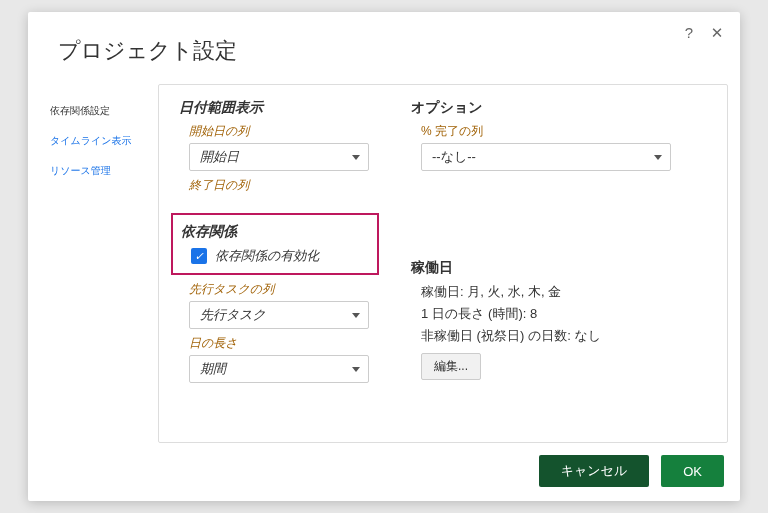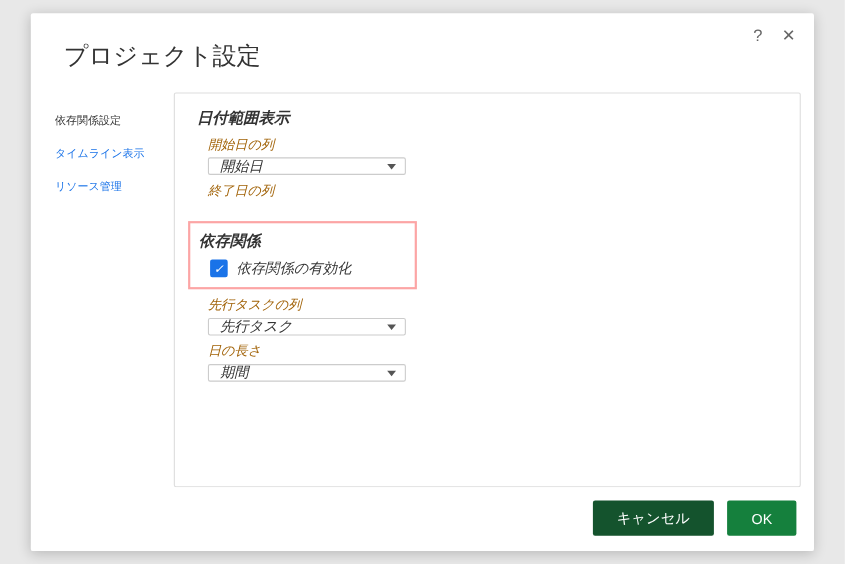--- a/index.html
+++ b/index.html
@@ -93,40 +93,40 @@
     .field-label {
       font-size: 12px;
       color: #a16207;
       margin: 6px 0 3px 10px;
     }
     .select-box {
       display: flex;
       align-items: center;
       justify-content: space-between;
       border: 1px solid #ccc;
-      height: 16px;
+      height: 28px;
       padding: 0 8px 0 10px;
       font-size: 13px;
       color: #333;
       cursor: pointer;
       background: #fff;
       border-radius: 2px;
       margin-left: 10px;
       width: 180px;
     }
     .select-box.wide { width: 250px; }
     .caret {
       width: 0; height: 0;
       border-left: 4px solid transparent;
       border-right: 4px solid transparent;
       border-top: 5px solid #555;
     }
     .section-gap { height: 16px; }
     .highlight-box {
-      border: 2px solid #fca5a5;
+      border: 2px solid #be185d;
       padding: 8px 6px 8px 6px;
       margin: 0 -8px 4px -8px;
     }
     .checkbox-row {
       display: flex;
       align-items: center;
       gap: 8px;
       margin-left: 12px;
     }
     .checkbox {
@@ -226,20 +226,36 @@
             <span>先行タスク</span>
             <span class="caret"></span>
           </div>
           <div class="field-label">日の長さ</div>
           <div class="select-box">
             <span>期間</span>
             <span class="caret"></span>
           </div>
         </div>
 
+        <div class="col right">
+          <div class="section-title">オプション</div>
+          <div class="field-label">% 完了の列</div>
+          <div class="select-box wide">
+            <span>--なし--</span>
+            <span class="caret"></span>
+          </div>
+
+          <div style="height:88px;"></div>
+
+          <div class="section-title">稼働日</div>
+          <div class="info-line">稼働日: 月, 火, 水, 木, 金</div>
+          <div class="info-line">1 日の長さ (時間): 8</div>
+          <div class="info-line">非稼働日 (祝祭日) の日数: なし</div>
+          <div class="edit-btn">編集...</div>
+        </div>
 
       </div>
     </div>
 
   </div>
 
   <div class="modal-footer">
     <button class="btn btn-cancel">キャンセル</button>
     <button class="btn btn-ok">OK</button>
   </div>

